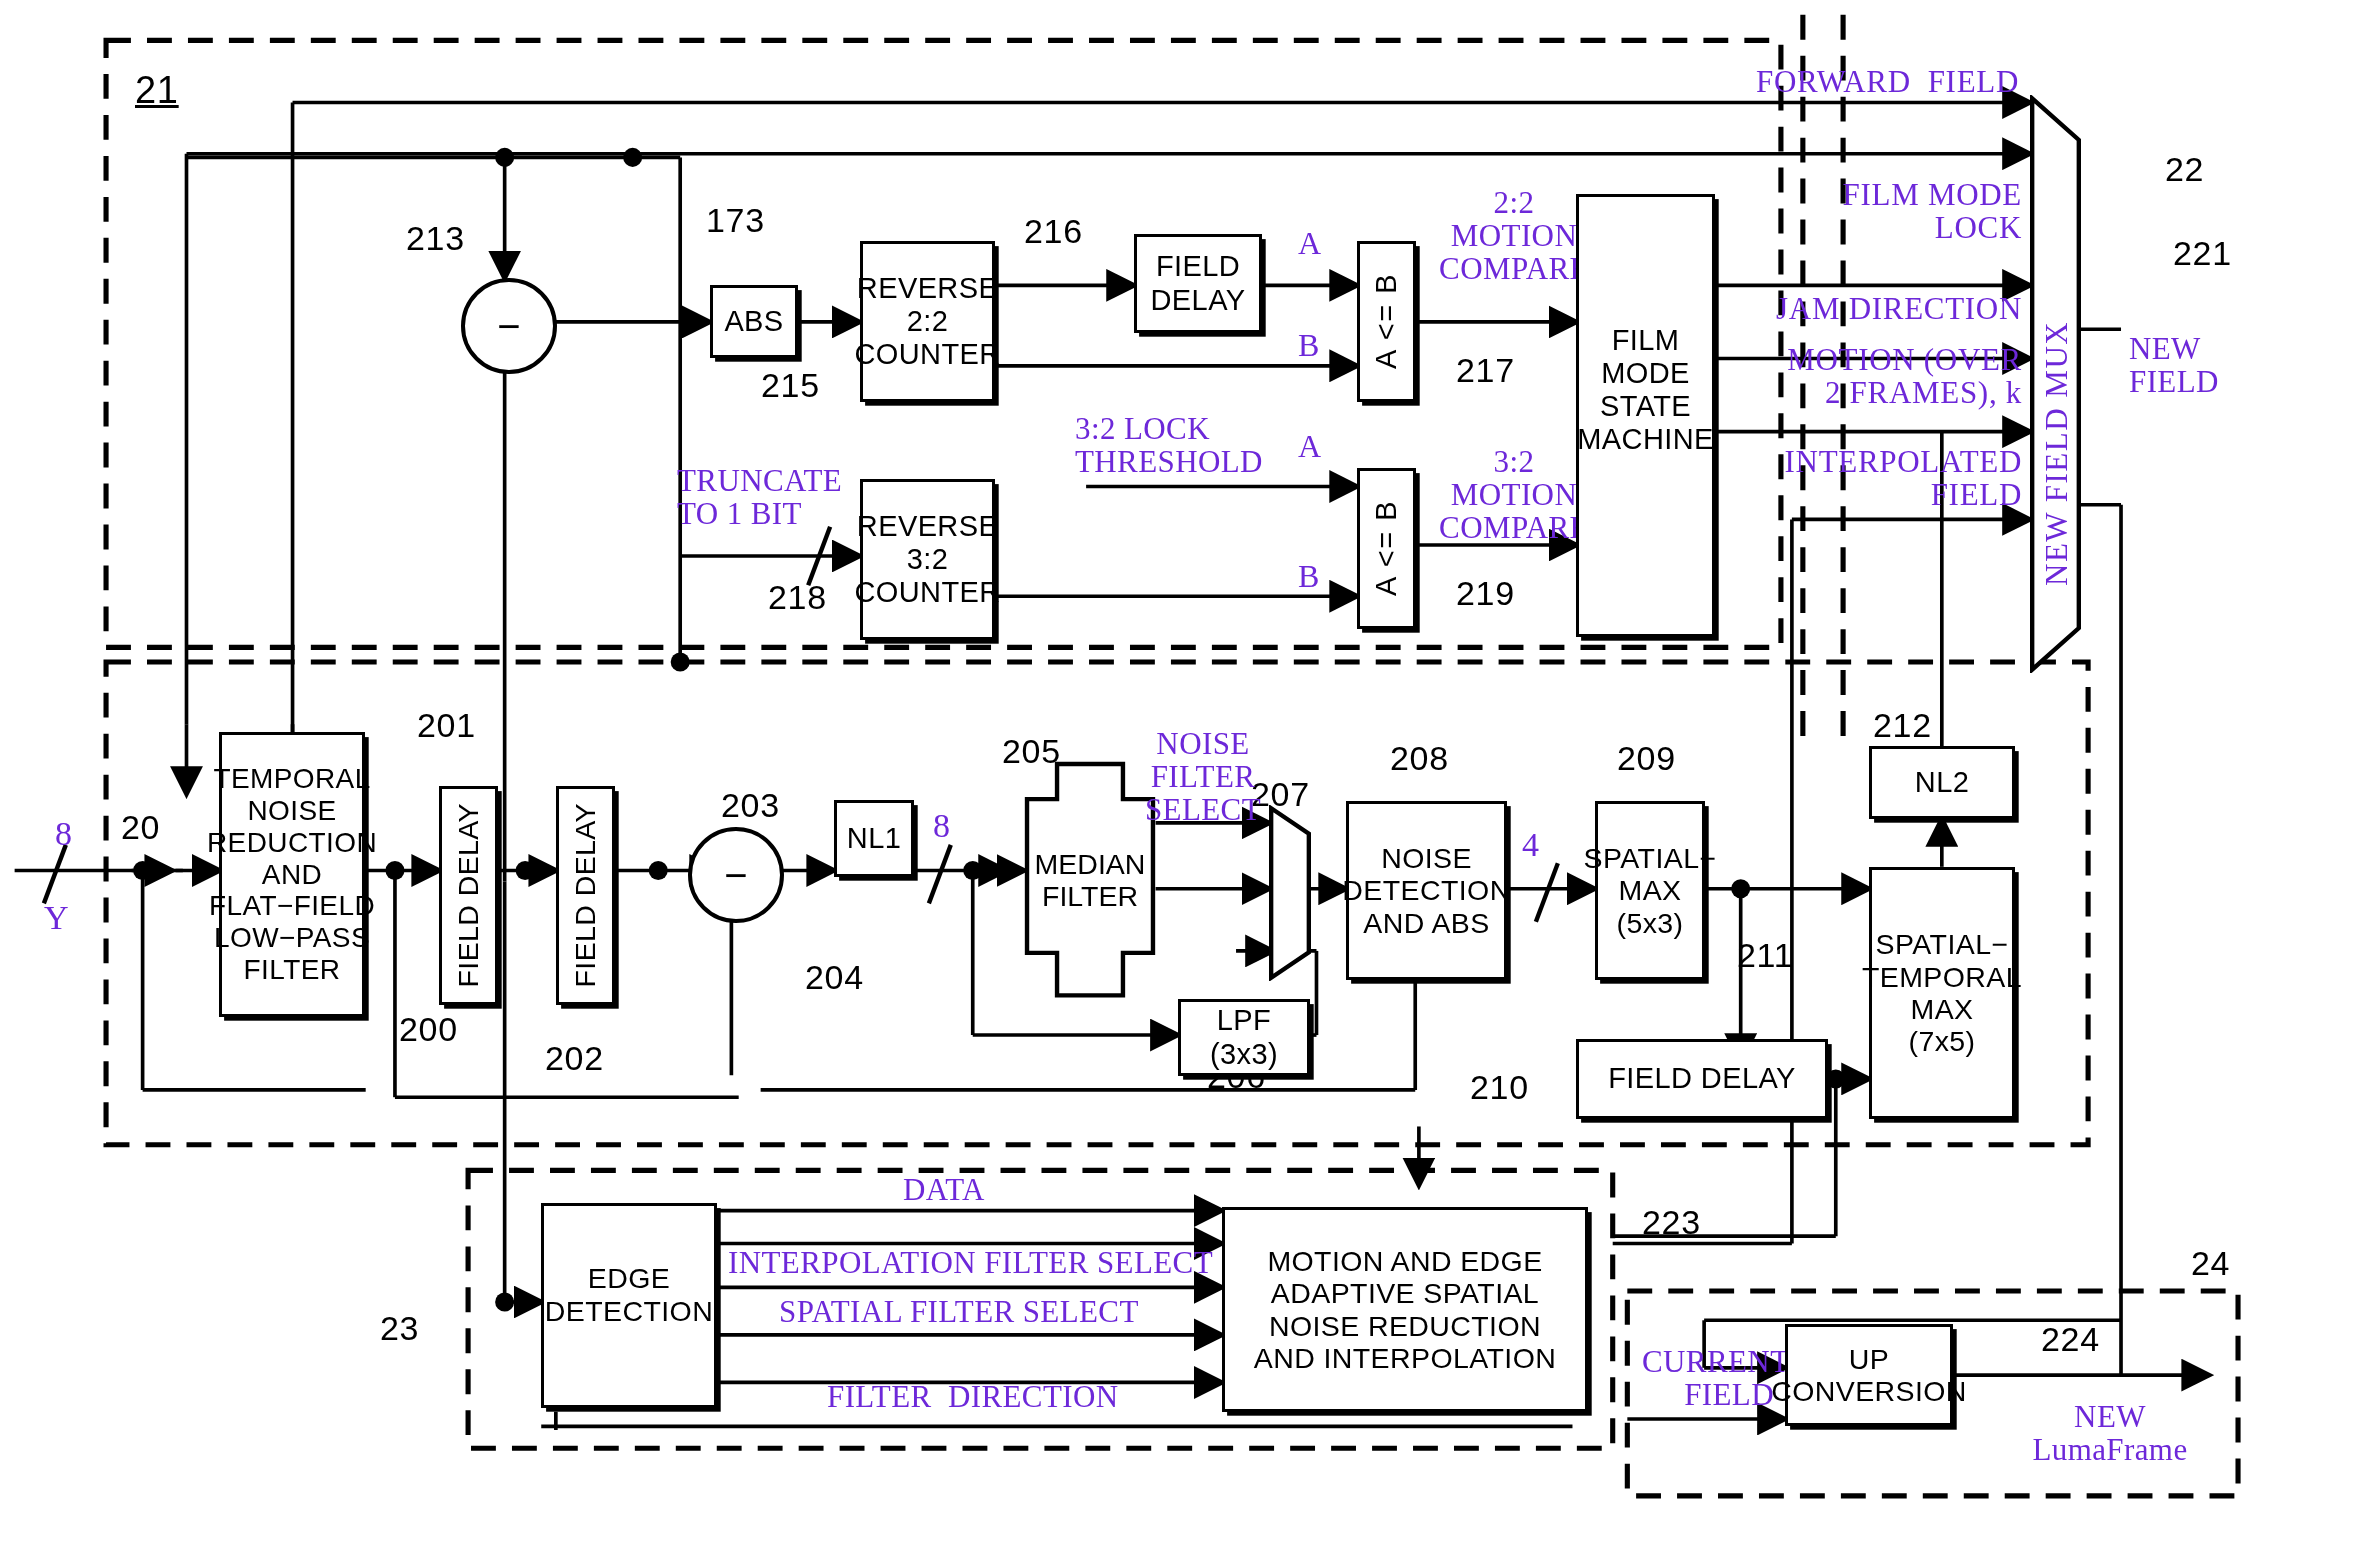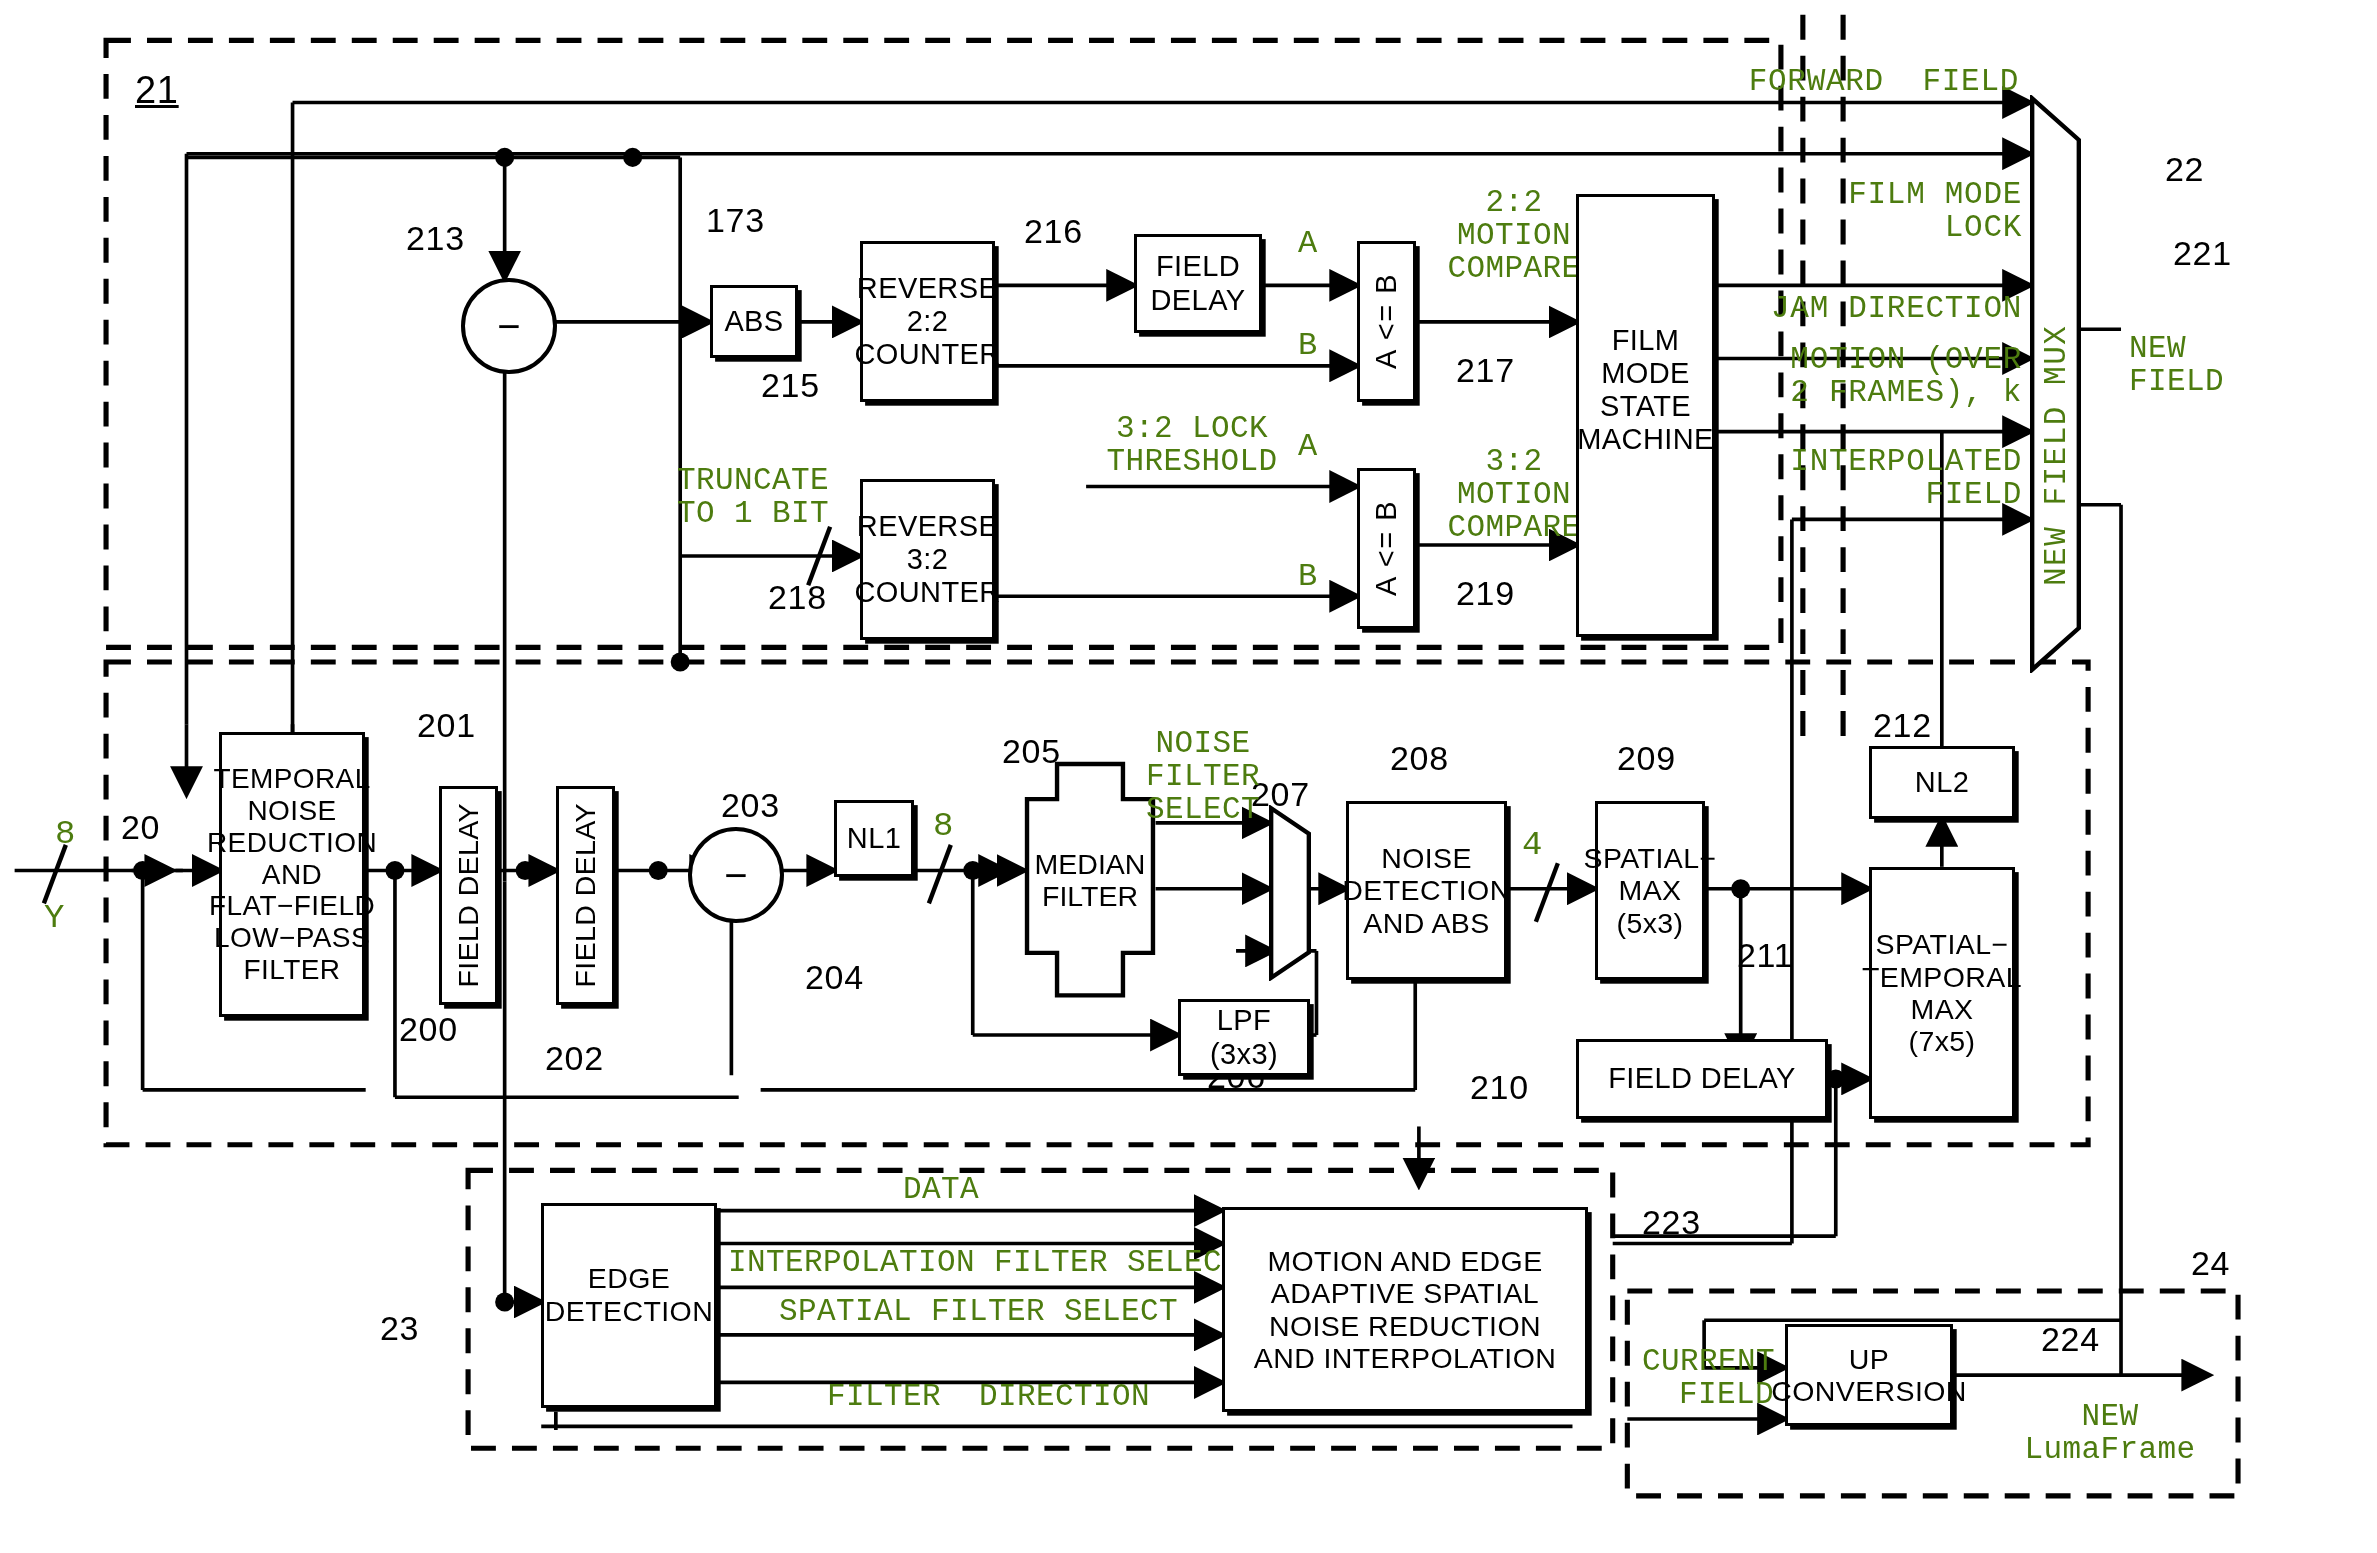--- a/index.html
+++ b/index.html
@@ -1,19 +1,19 @@
 <!DOCTYPE html>
 <html style="font-size:11.7px"><head>
 <meta charset="utf-8">
 <style>
   html,body{margin:0;padding:0;background:#fff;}
   #root{position:relative;width:2377px;height:1553px;background:#fff;
         font-family:"Liberation Sans",sans-serif;color:#000;overflow:hidden;}
   svg#wires{position:absolute;left:0;top:0;width:2377px;height:1553px;}
-  .lbl{position:absolute;font-family:Liberation Mono, monospace;color:#4d7c0f;
+  .lbl{position:absolute;font-family:Liberation Serif, serif;color:#6d28d9;
        line-height:1.06;white-space:pre;letter-spacing:0.4px;}
   .ref{position:absolute;font-size:34px;font-family:"Liberation Sans",sans-serif;letter-spacing:0.7px;}
   .ref.u{text-decoration:underline;}
   .box{position:absolute;border:3.7px solid #000;background:#fff;
        box-sizing:border-box;display:flex;align-items:center;justify-content:center;
        text-align:center;font-size:29px;line-height:1.14;letter-spacing:0.4px;}
   .box.thick{box-shadow:4.4px 4.4px 0 -0.7px #000;}
   .vtext{writing-mode:vertical-rl;transform:rotate(180deg);}
   .sigtext{position:absolute;font-size:30px;letter-spacing:0.7px;white-space:pre;text-align:right;}
 </style>
@@ -245,21 +245,21 @@
 
   <div class="lbl" style="left:677px;top:465px;font-size:31px;white-space:pre-line;text-align:left;">TRUNCATE
 TO 1 BIT</div>
 
   <div class="box thick" style="left:860px;top:479px;width:135px;height:161px;">
     <span style="white-space:pre-line;">REVERSE
 3:2
 COUNTER</span>
   </div>
 
-  <div class="lbl" style="left:1075px;top:413px;font-size:31px;white-space:pre-line;text-align:center;width:234px;">3:2 LOCK
+  <div class="lbl" style="left:1075px;top:413px;font-size:31px;white-space:pre-line;text-align:left;width:234px;">3:2 LOCK
 THRESHOLD</div>
 
   <div class="lbl" style="left:1298px;top:430px;font-size:32px;">A</div>
   <div class="lbl" style="left:1298px;top:560px;font-size:32px;">B</div>
 
   <div class="box thick" style="left:1357px;top:468px;width:59px;height:161px;">
     <span class="vtext" style="font-size:29px;letter-spacing:1.5px;">A &lt;= B</span>
   </div>
 
   <div class="lbl" style="left:1430px;top:446px;font-size:31px;text-align:center;width:168px;white-space:pre-line;">3:2

